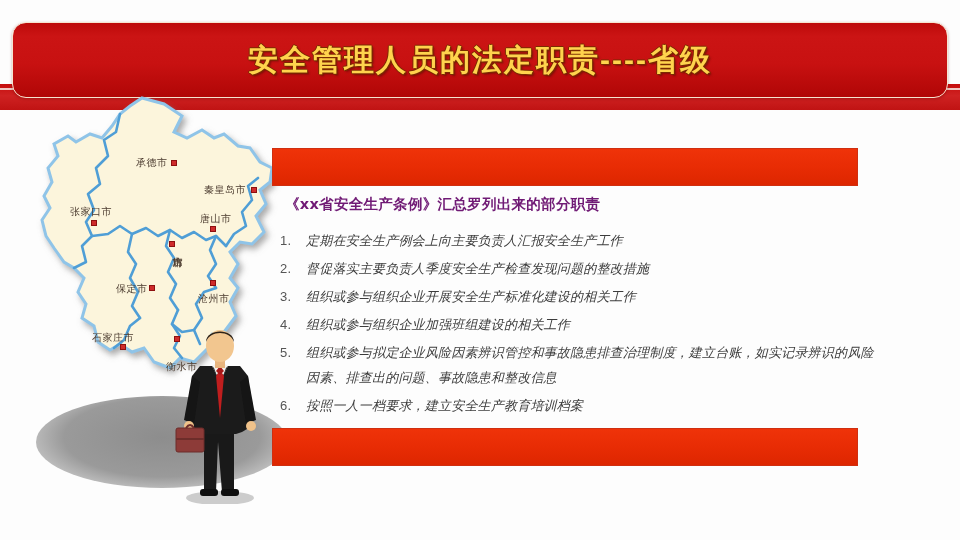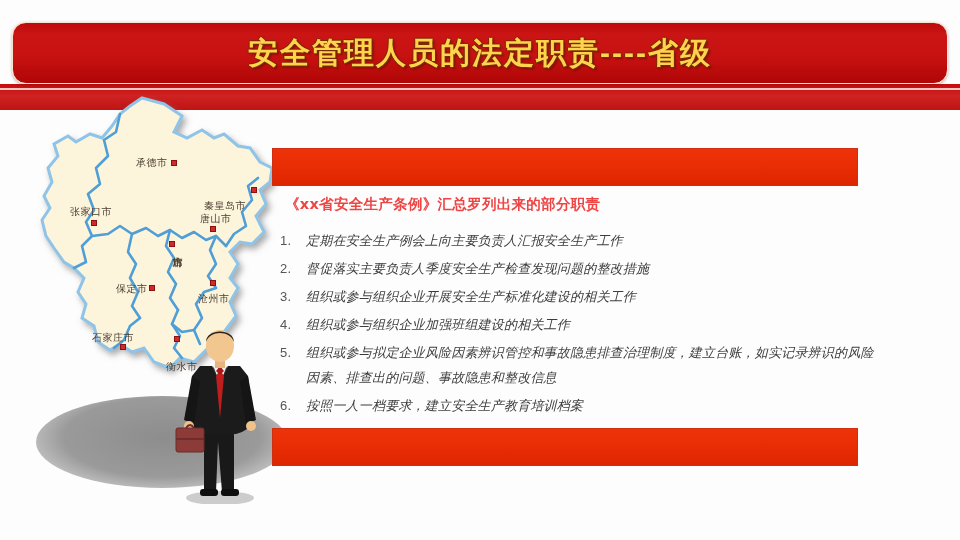--- a/index.html
+++ b/index.html
@@ -36,21 +36,21 @@
     width: 960px;
     height: 2px;
     background: #f7e6e0;
     opacity: .85;
   }
   .title-box {
     position: absolute;
     left: 12px;
     top: 22px;
     width: 936px;
-    height: 62px;
+    height: 76px;
     box-sizing: border-box;
     border-radius: 14px;
     border: 1.5px solid #f6e3cf;
     background:
       linear-gradient(to bottom,
         #bd0a0a 0%,
         #cb1414 18%,
         #c81111 55%,
         #b00606 100%);
     box-shadow: 0 1px 3px rgba(90,0,0,.35);
@@ -132,21 +132,21 @@
   
   .content {
     position: absolute;
     left: 280px;
     top: 195px;
     width: 600px;
   }
   .content-heading {
     font-size: 14.5px;
     font-weight: bold;
-    color: #ef4444;
+    color: #701a75;
     font-family: "DejaVu Sans", sans-serif;
     margin: 0 0 14px 5px;
     letter-spacing: .3px;
   }
   .list { margin: 0; padding: 0; list-style: none; }
   .list-item {
     display: flex;
     align-items: flex-start;
     font-size: 13px;
     line-height: 25px;
@@ -217,21 +217,21 @@
 
         <path d="M116,232 L106,240 L100,254 L90,262"></path>
 
         <path d="M170,244 L158,246 L148,238"></path>
       </g>
     </svg>
 
     <div class="city-label" style="left:112px; top:70px;">承德市</div>
     <div class="city-dot" style="left:147px; top:74px;"></div>
 
-    <div class="city-label" style="left:180px; top:97px;margin-top:16px;">秦皇岛市</div>
+    <div class="city-label" style="left:180px; top:97px;">秦皇岛市</div>
     <div class="city-dot" style="left:227px; top:101px;"></div>
 
     <div class="city-label" style="left:176px; top:126px;">唐山市</div>
     <div class="city-dot" style="left:186px; top:140px;"></div>
 
     <div class="city-label" style="left:46px;  top:119px;">张家口市</div>
     <div class="city-dot" style="left:67px;  top:134px;"></div>
 
     <div class="city-label vertical" style="left:146px; top:163px;">廊坊市</div>
     <div class="city-dot" style="left:145px; top:155px;"></div>

